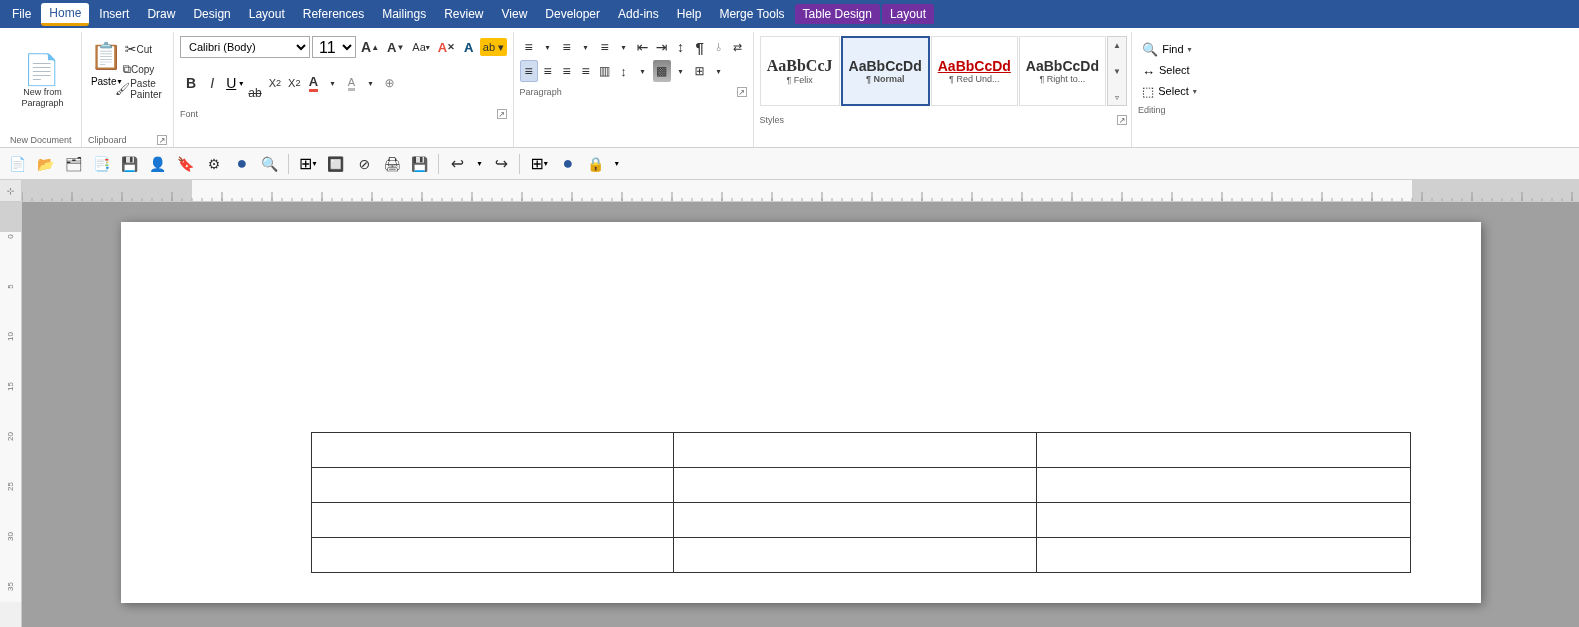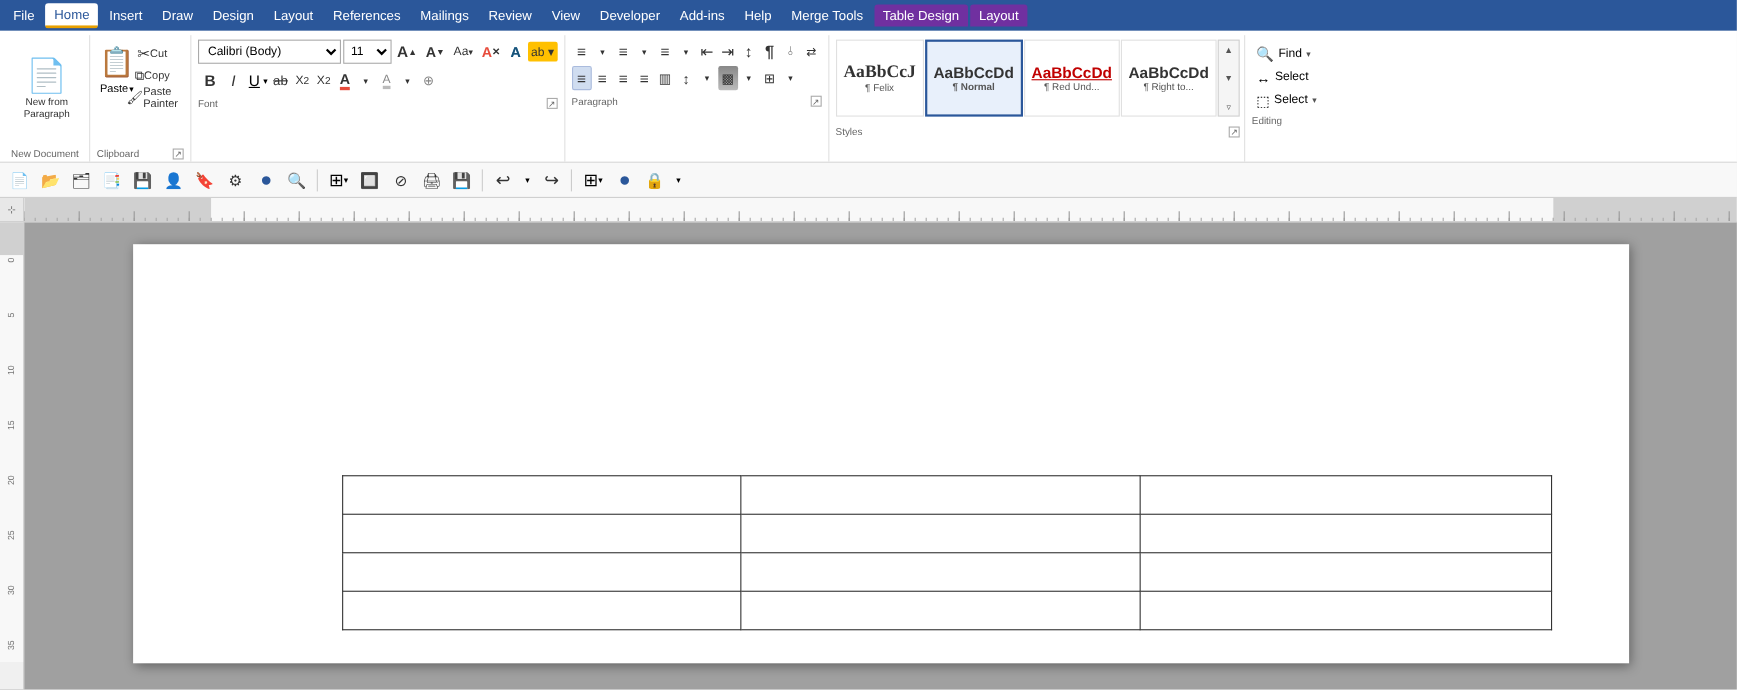--- a/index.html
+++ b/index.html
@@ -117,21 +117,21 @@
       border: 1px solid #aaa;
       padding: 1px 4px;
       font-size: 11px;
       width: 130px;
       height: 22px;
       cursor: pointer;
     }
     .font-size-select {
       border: 1px solid #aaa;
       padding: 1px 2px;
-      font-size: 11px;
+      font-size: 16px;
       width: 44px;
       height: 22px;
       cursor: pointer;
     }
 
     .font-row {
       display: flex;
       align-items: center;
       gap: 2px;
       margin-bottom: 2px;
@@ -423,21 +423,21 @@
           <div class="rb-small" style="font-size:13px; font-weight:bold; background:linear-gradient(to bottom, #2980b9, #3498db); -webkit-background-clip:text; color:#1a5276;">A</div>
           <div class="rb-small" style="font-size:11px; background:#ffc000; padding:1px 3px;">ab ▾</div>
         </div>
         <div class="fmt-row">
           <div class="rb-small bold" style="font-size:14px; border:1px solid transparent; padding:0 5px; height:22px;">B</div>
           <div class="rb-small italic" style="font-size:14px; border:1px solid transparent; padding:0 5px; height:22px;">I</div>
           <div style="display:flex; align-items:center; border:1px solid transparent; border-radius:2px; cursor:pointer; height:22px;">
             <span class="underline" style="font-size:14px; padding:0 3px;">U</span>
             <span style="font-size:8px;">▾</span>
           </div>
-          <div class="rb-small" style="font-size:12px; text-decoration:line-through; height:22px;">ab</div>
+          <div class="rb-small" style="font-size:12px; text-decoration:line-through; height:22px;margin-top:20px;">ab</div>
           <div class="rb-small" style="font-size:11px; height:22px;">X<sub>2</sub></div>
           <div class="rb-small" style="font-size:11px; height:22px;">X<sup>2</sup></div>
           <div class="rb-small" style="height:22px; display:flex; flex-direction:column; align-items:center; justify-content:center;">
             <span style="font-size:13px; font-weight:bold; border-bottom:3px solid #e74c3c;">A</span>
           </div>
           <div class="rb-small" style="height:22px; font-size:8px;">▾</div>
           <div class="rb-small" style="height:22px; display:flex; flex-direction:column; align-items:center;">
             <span style="font-size:11px; color:#888; border-bottom:3px solid #bbb;">A</span>
           </div>
           <div class="rb-small" style="height:22px; font-size:8px;">▾</div>

